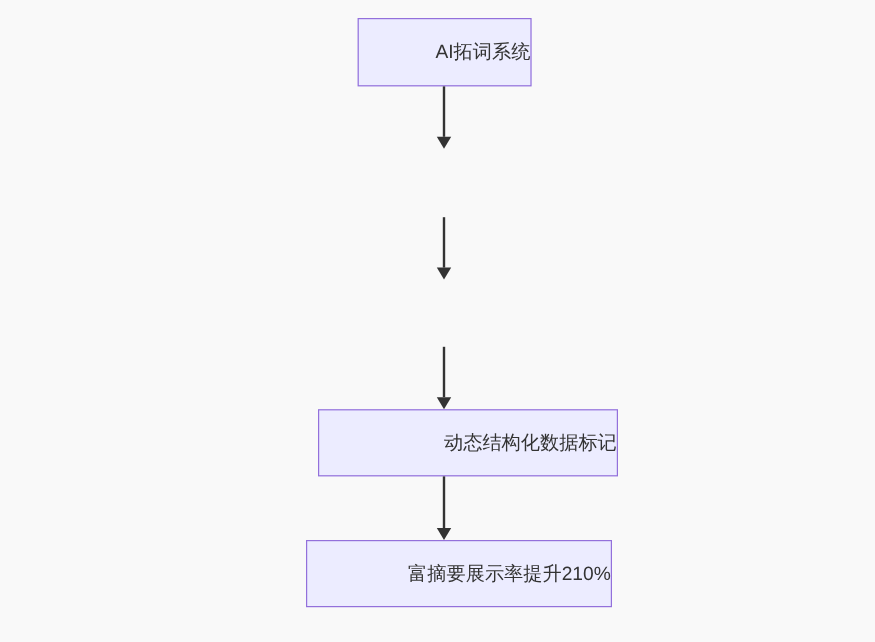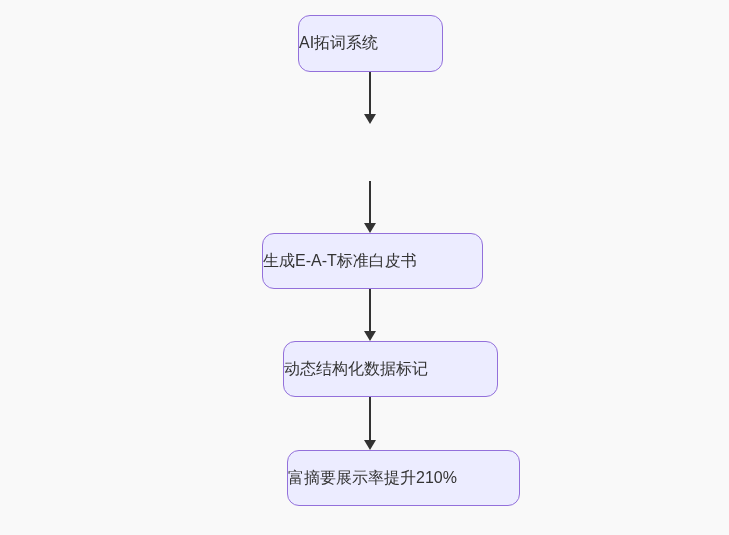--- a/index.html
+++ b/index.html
@@ -14,24 +14,24 @@
     width: 729px;
     height: 535px;
     background: var(--bg, #f9f9f9);
     overflow: hidden;
   }
   .node {
     position: absolute;
     box-sizing: border-box;
     background: var(--node-fill, #ECECFF);
     border: 1.5px solid var(--node-border, #9370DB);
-    border-radius: 12px;
+    border-radius: 0;
     display: flex;
     align-items: center;
-    justify-content: flex-start;
+    justify-content: flex-end;
   }
   .node-label {
     color: var(--text, #333333);
     font-size: 16px;
     white-space: nowrap;
     text-align: center;
   }
   .edge {
     position: absolute;
     width: 12px;
@@ -65,35 +65,32 @@
     <div class="edge-line"></div>
     <div class="edge-head"></div>
   </div>
 
 
   <div class="edge" style="left:364px; top:181px; height:52px;">
     <div class="edge-line"></div>
     <div class="edge-head"></div>
   </div>
 
-  <div class="node" style="left:262px; top:233px; width:221px; height:56px;">
-    <span class="node-label">生成E-A-T标准白皮书</span>
-  </div>
 
   <div class="edge" style="left:364px; top:289px; height:52px;">
     <div class="edge-line"></div>
     <div class="edge-head"></div>
   </div>
 
-  <div class="node" style="left:265px; top:341px; width:215px; height:56px;margin-left:18px;">
+  <div class="node" style="left:265px; top:341px; width:250px; height:56px;">
     <span class="node-label">动态结构化数据标记</span>
   </div>
 
   <div class="edge" style="left:364px; top:397px; height:53px;">
     <div class="edge-line"></div>
     <div class="edge-head"></div>
   </div>
 
-  <div class="node" style="left:255px; top:450px; width:233px; height:56px;margin-left:32px;">
+  <div class="node" style="left:255px; top:450px; width:255px; height:56px;">
     <span class="node-label">富摘要展示率提升210%</span>
   </div>
 
 </div>
 
 </body></html>

